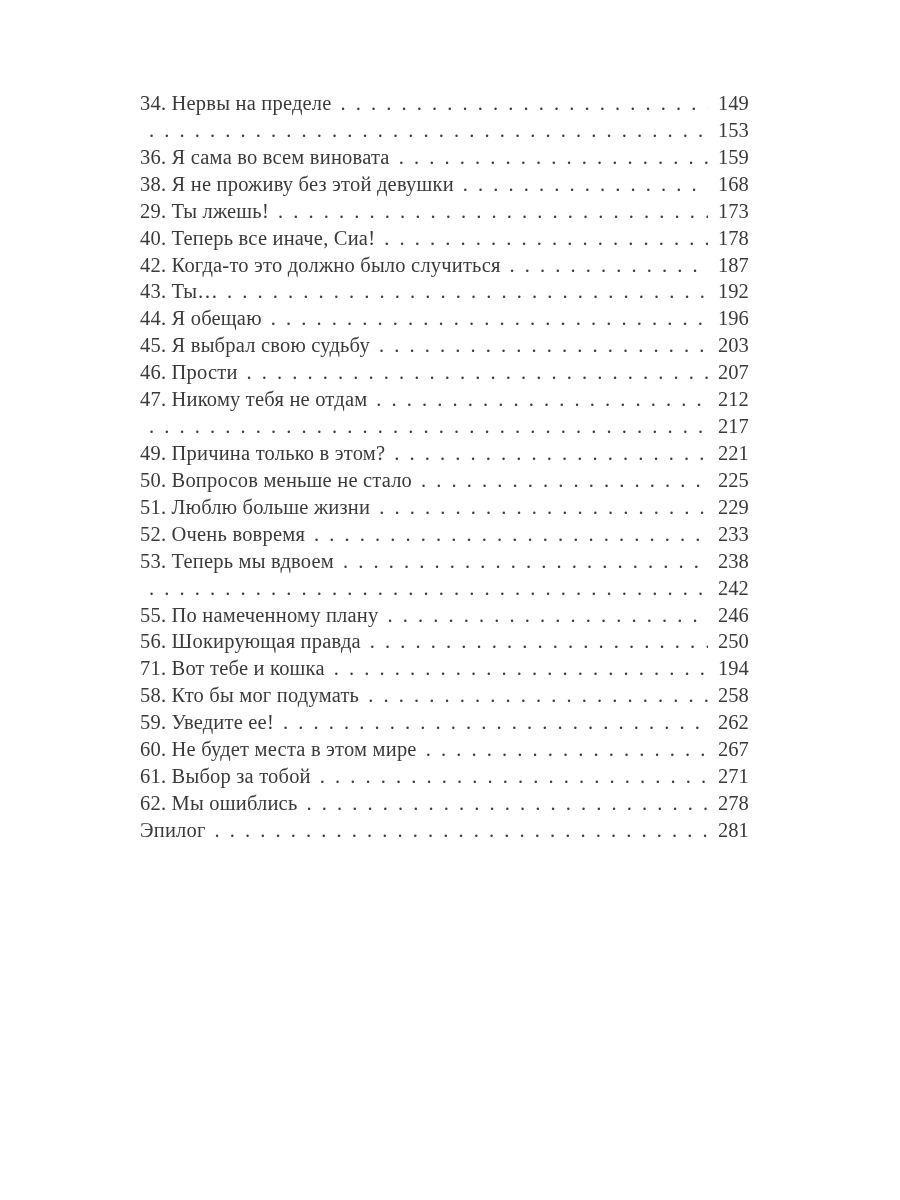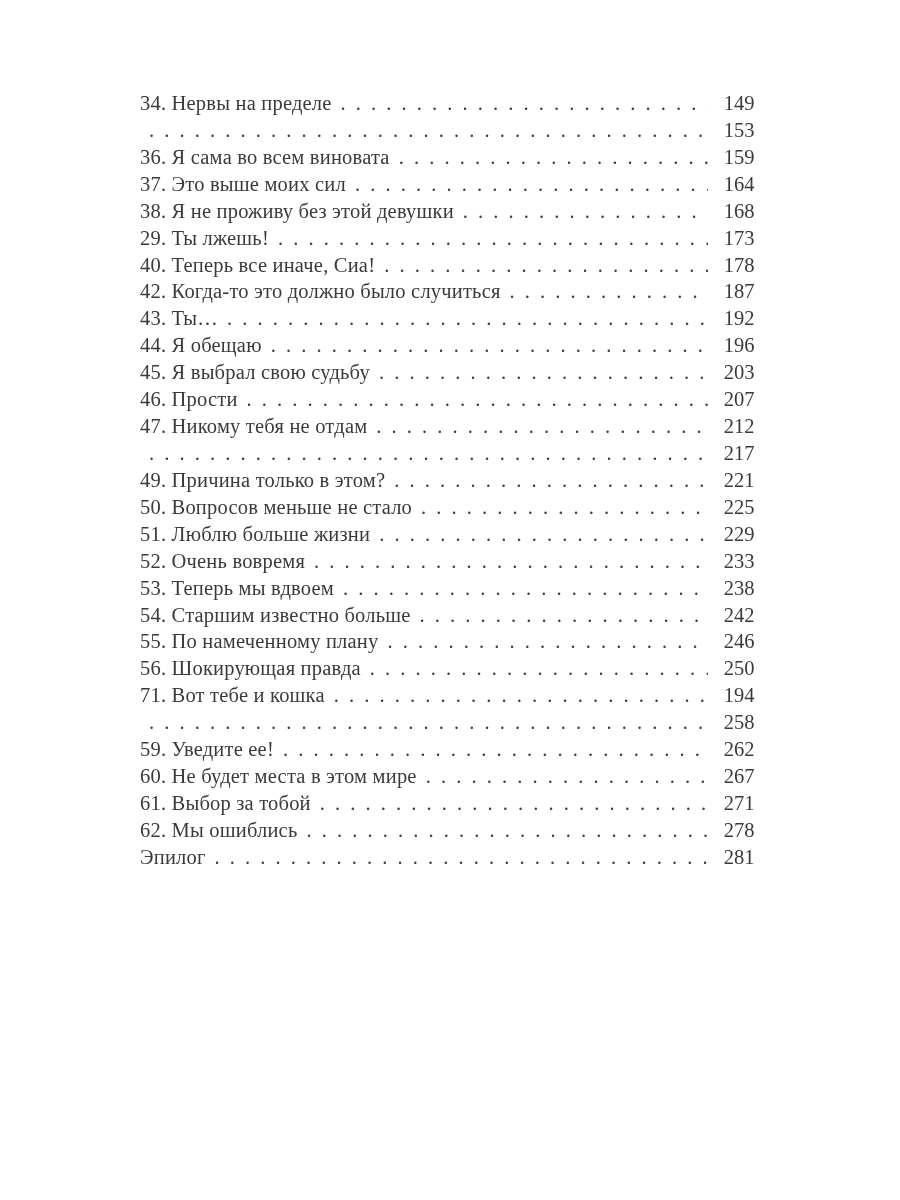--- a/index.html
+++ b/index.html
@@ -42,21 +42,21 @@
   }
   .toc-dots::before {
     content: ". . . . . . . . . . . . . . . . . . . . . . . . . . . . . . . . . . . . . . . . . . . . . . . . . . . . . . . . . . . . . . . . . . . . . . . .";
     letter-spacing: 2px;
     word-spacing: 1px;
     color: #3f3f3f;
   }
   .toc-page {
     flex: 0 0 auto;
     min-width: 42px;
-    text-align: center;
+    text-align: left;
   }
 </style>
 </head>
 <body>
 
 <div class="page">
   <div class="toc">
   <div class="toc-row">
     <span class="toc-title">34. Нервы на пределе</span>
     <span class="toc-dots"></span>
@@ -67,25 +67,20 @@
     <span class="toc-dots"></span>
     <span class="toc-page">153</span>
   </div>
 
   <div class="toc-row">
     <span class="toc-title">36. Я сама во всем виновата</span>
     <span class="toc-dots"></span>
     <span class="toc-page">159</span>
   </div>
 
-  <div class="toc-row">
-    <span class="toc-title">37. Это выше моих сил</span>
-    <span class="toc-dots"></span>
-    <span class="toc-page">164</span>
-  </div>
 
   <div class="toc-row">
     <span class="toc-title">38. Я не проживу без этой девушки</span>
     <span class="toc-dots"></span>
     <span class="toc-page">168</span>
   </div>
 
   <div class="toc-row">
     <span class="toc-title">29. Ты лжешь!</span>
     <span class="toc-dots"></span>
@@ -164,21 +159,20 @@
     <span class="toc-page">233</span>
   </div>
 
   <div class="toc-row">
     <span class="toc-title">53. Теперь мы вдвоем</span>
     <span class="toc-dots"></span>
     <span class="toc-page">238</span>
   </div>
 
   <div class="toc-row">
-    <span class="toc-title">54. Старшим известно больше</span>
     <span class="toc-dots"></span>
     <span class="toc-page">242</span>
   </div>
 
   <div class="toc-row">
     <span class="toc-title">55. По намеченному плану</span>
     <span class="toc-dots"></span>
     <span class="toc-page">246</span>
   </div>
 
@@ -188,20 +182,21 @@
     <span class="toc-page">250</span>
   </div>
 
   <div class="toc-row">
     <span class="toc-title">71. Вот тебе и кошка</span>
     <span class="toc-dots"></span>
     <span class="toc-page">194</span>
   </div>
 
   <div class="toc-row">
+    <span class="toc-title">58. Кто бы мог подумать</span>
     <span class="toc-dots"></span>
     <span class="toc-page">258</span>
   </div>
 
   <div class="toc-row">
     <span class="toc-title">59. Уведите ее!</span>
     <span class="toc-dots"></span>
     <span class="toc-page">262</span>
   </div>
 

